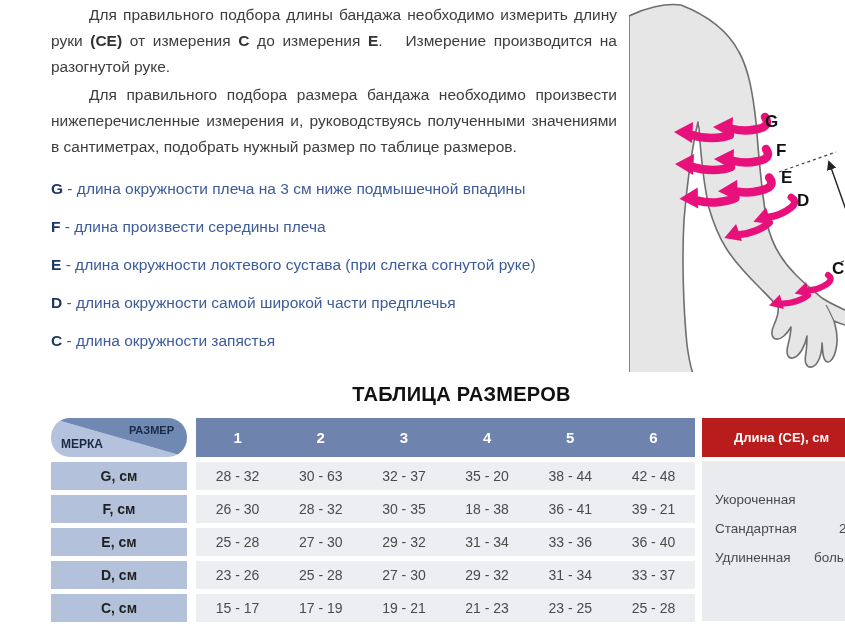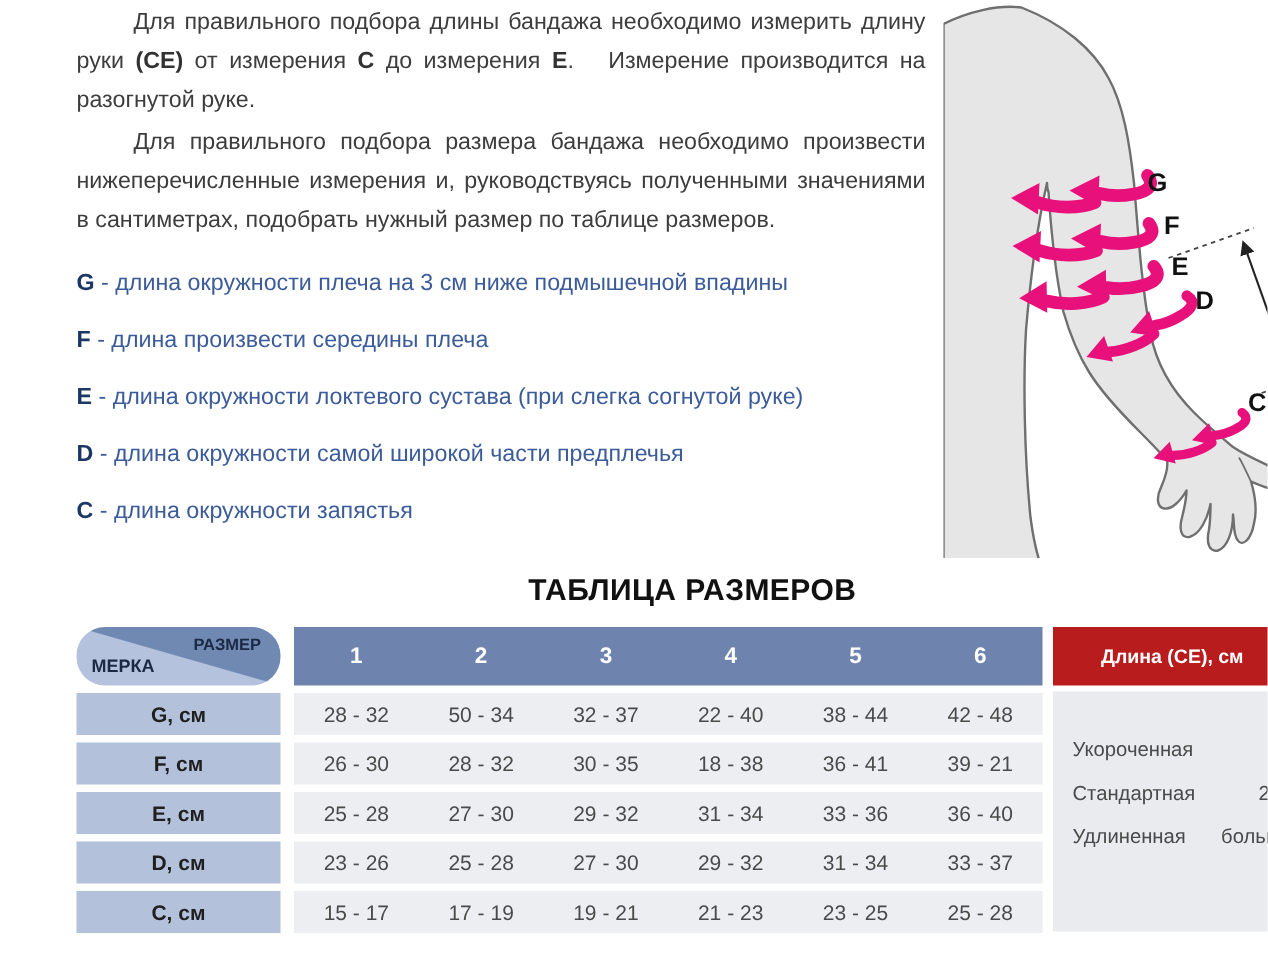--- a/index.html
+++ b/index.html
@@ -153,23 +153,23 @@
           <div class="col-h">5</div>
           <div class="col-h">6</div>
         </div>
       <div class="right-header">Длина (СЕ), см</div>
     </div>
     <div>
         <div class="t-row">
           <div class="t-label">G, см</div>
           <div class="t-strip">
             <div class="t-cell">28 - 32</div>
-            <div class="t-cell">50 - 34</div>
+            <div class="t-cell">30 - 63</div>
             <div class="t-cell">32 - 37</div>
-            <div class="t-cell">22 - 40</div>
+            <div class="t-cell">35 - 20</div>
             <div class="t-cell">38 - 44</div>
             <div class="t-cell">42 - 48</div>
           </div>
         </div>
         <div class="t-row">
           <div class="t-label">F, см</div>
           <div class="t-strip">
             <div class="t-cell">26 - 30</div>
             <div class="t-cell">28 - 32</div>
             <div class="t-cell">30 - 35</div>

